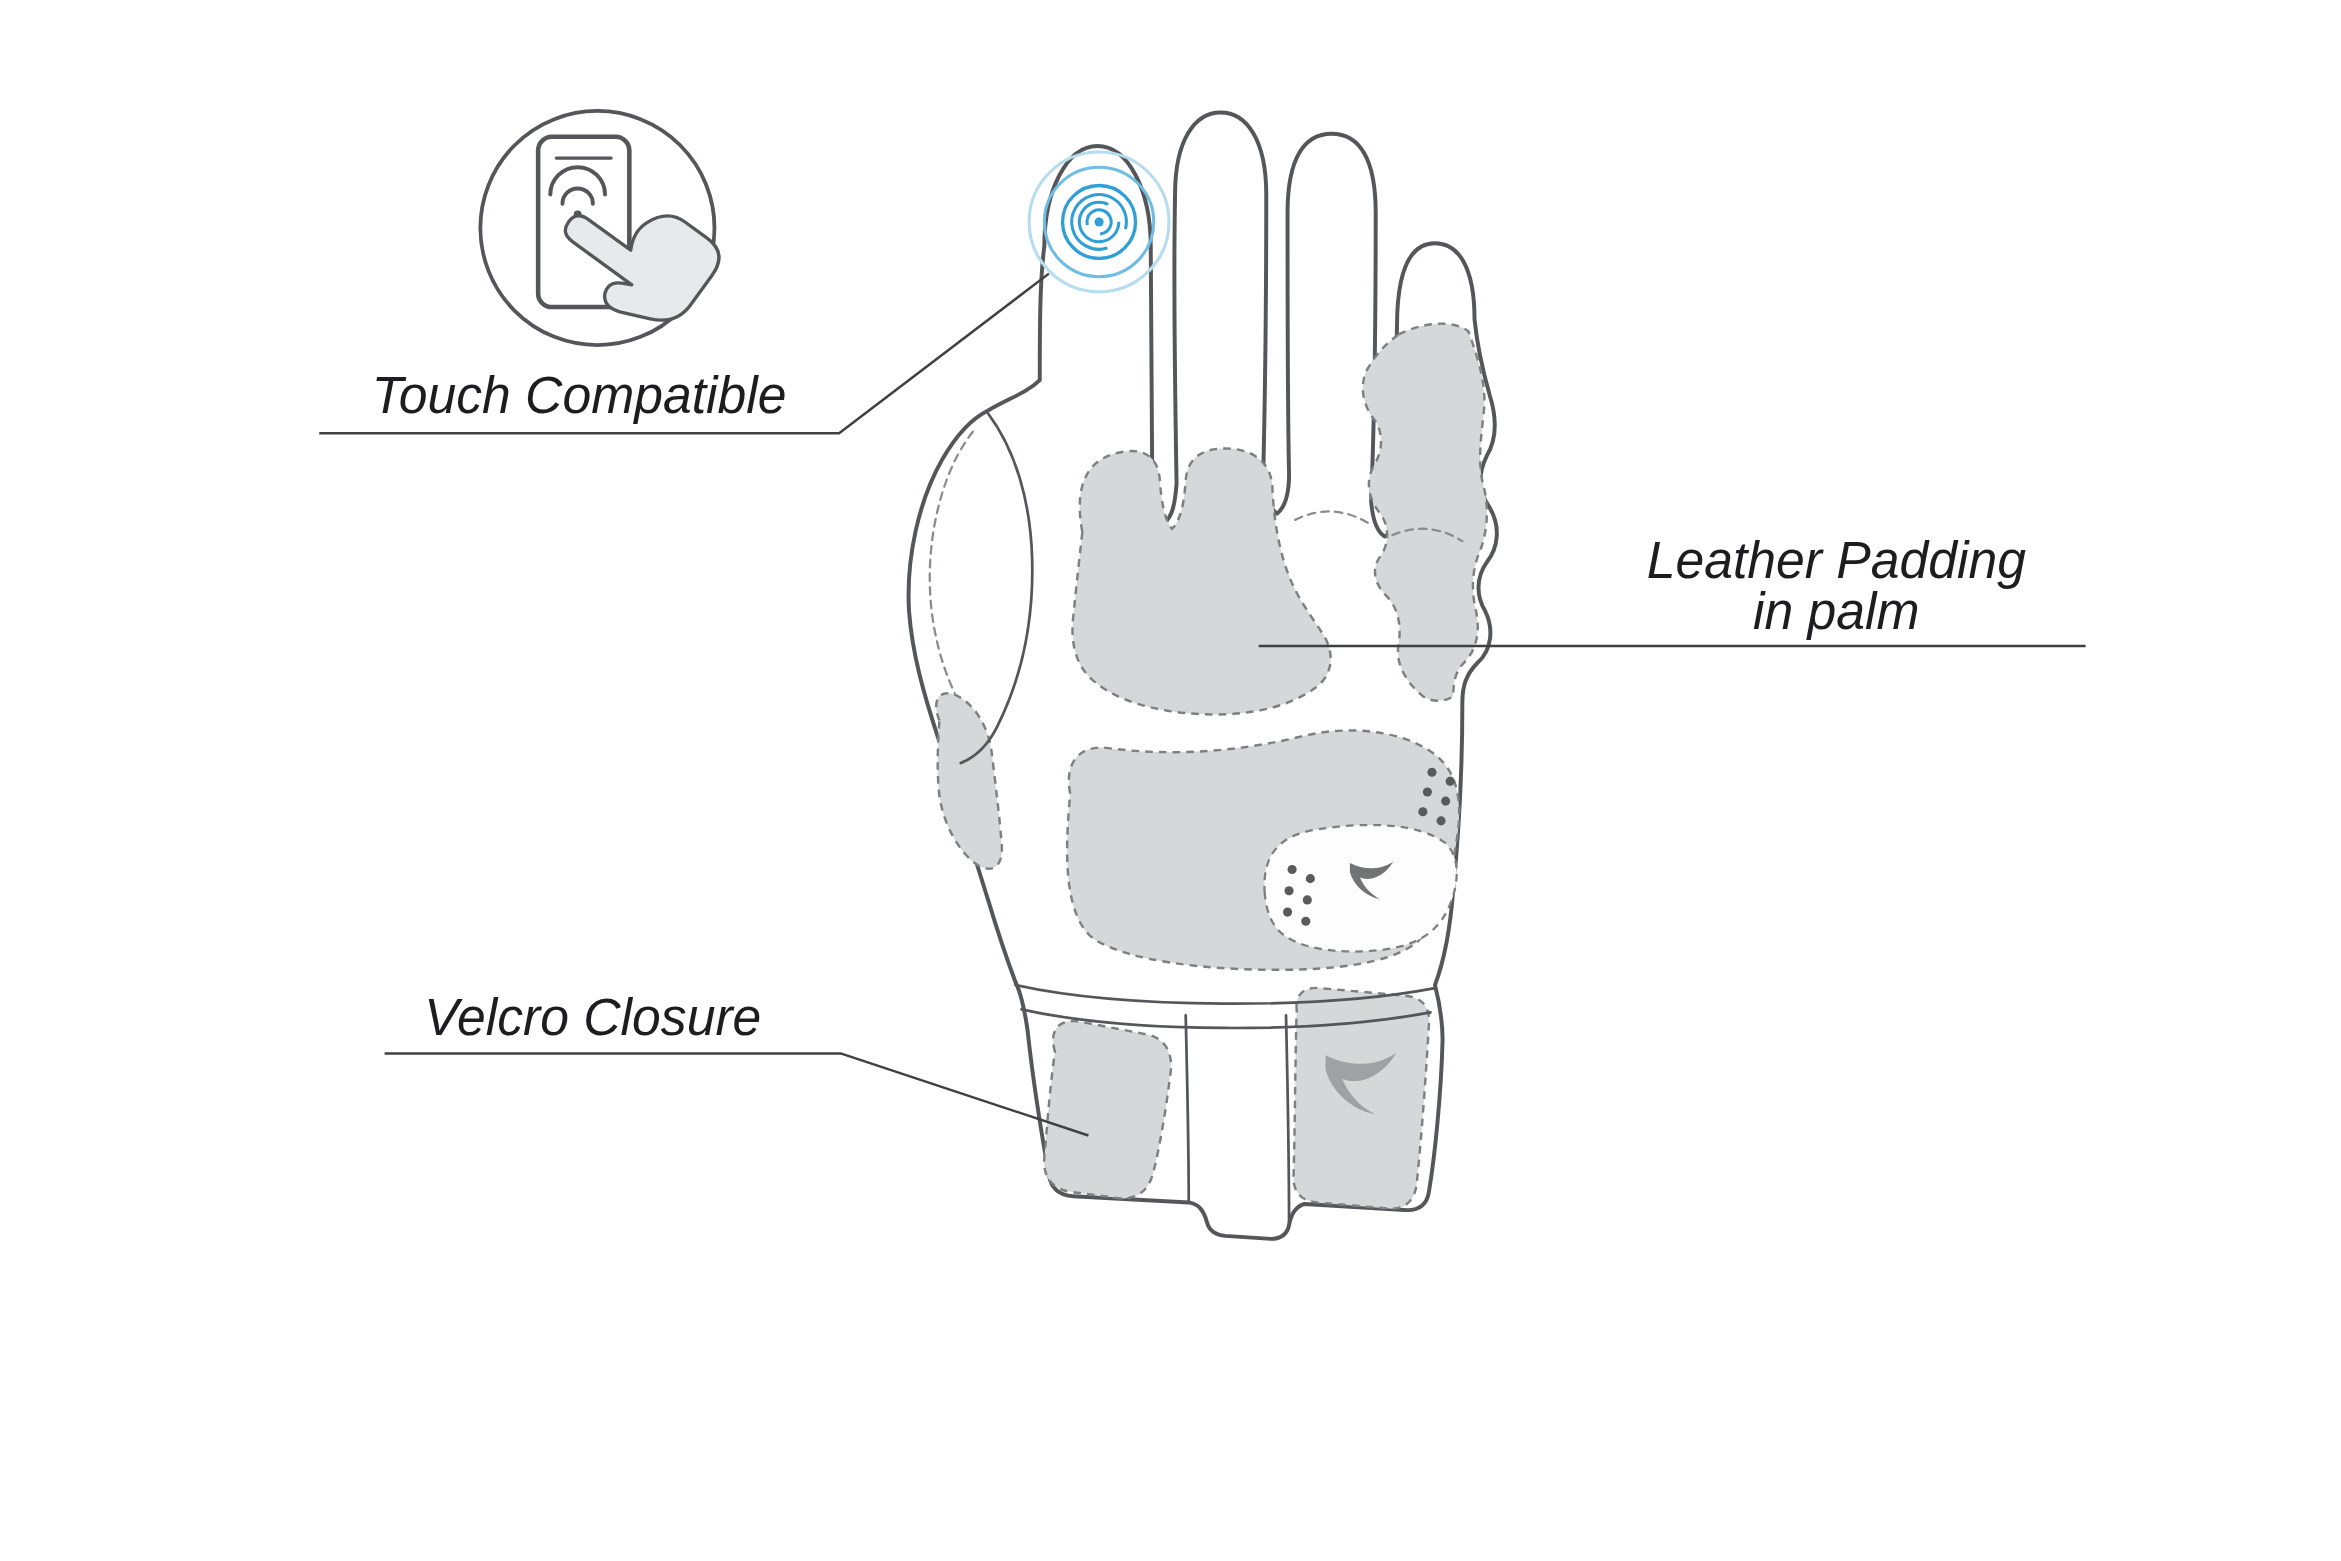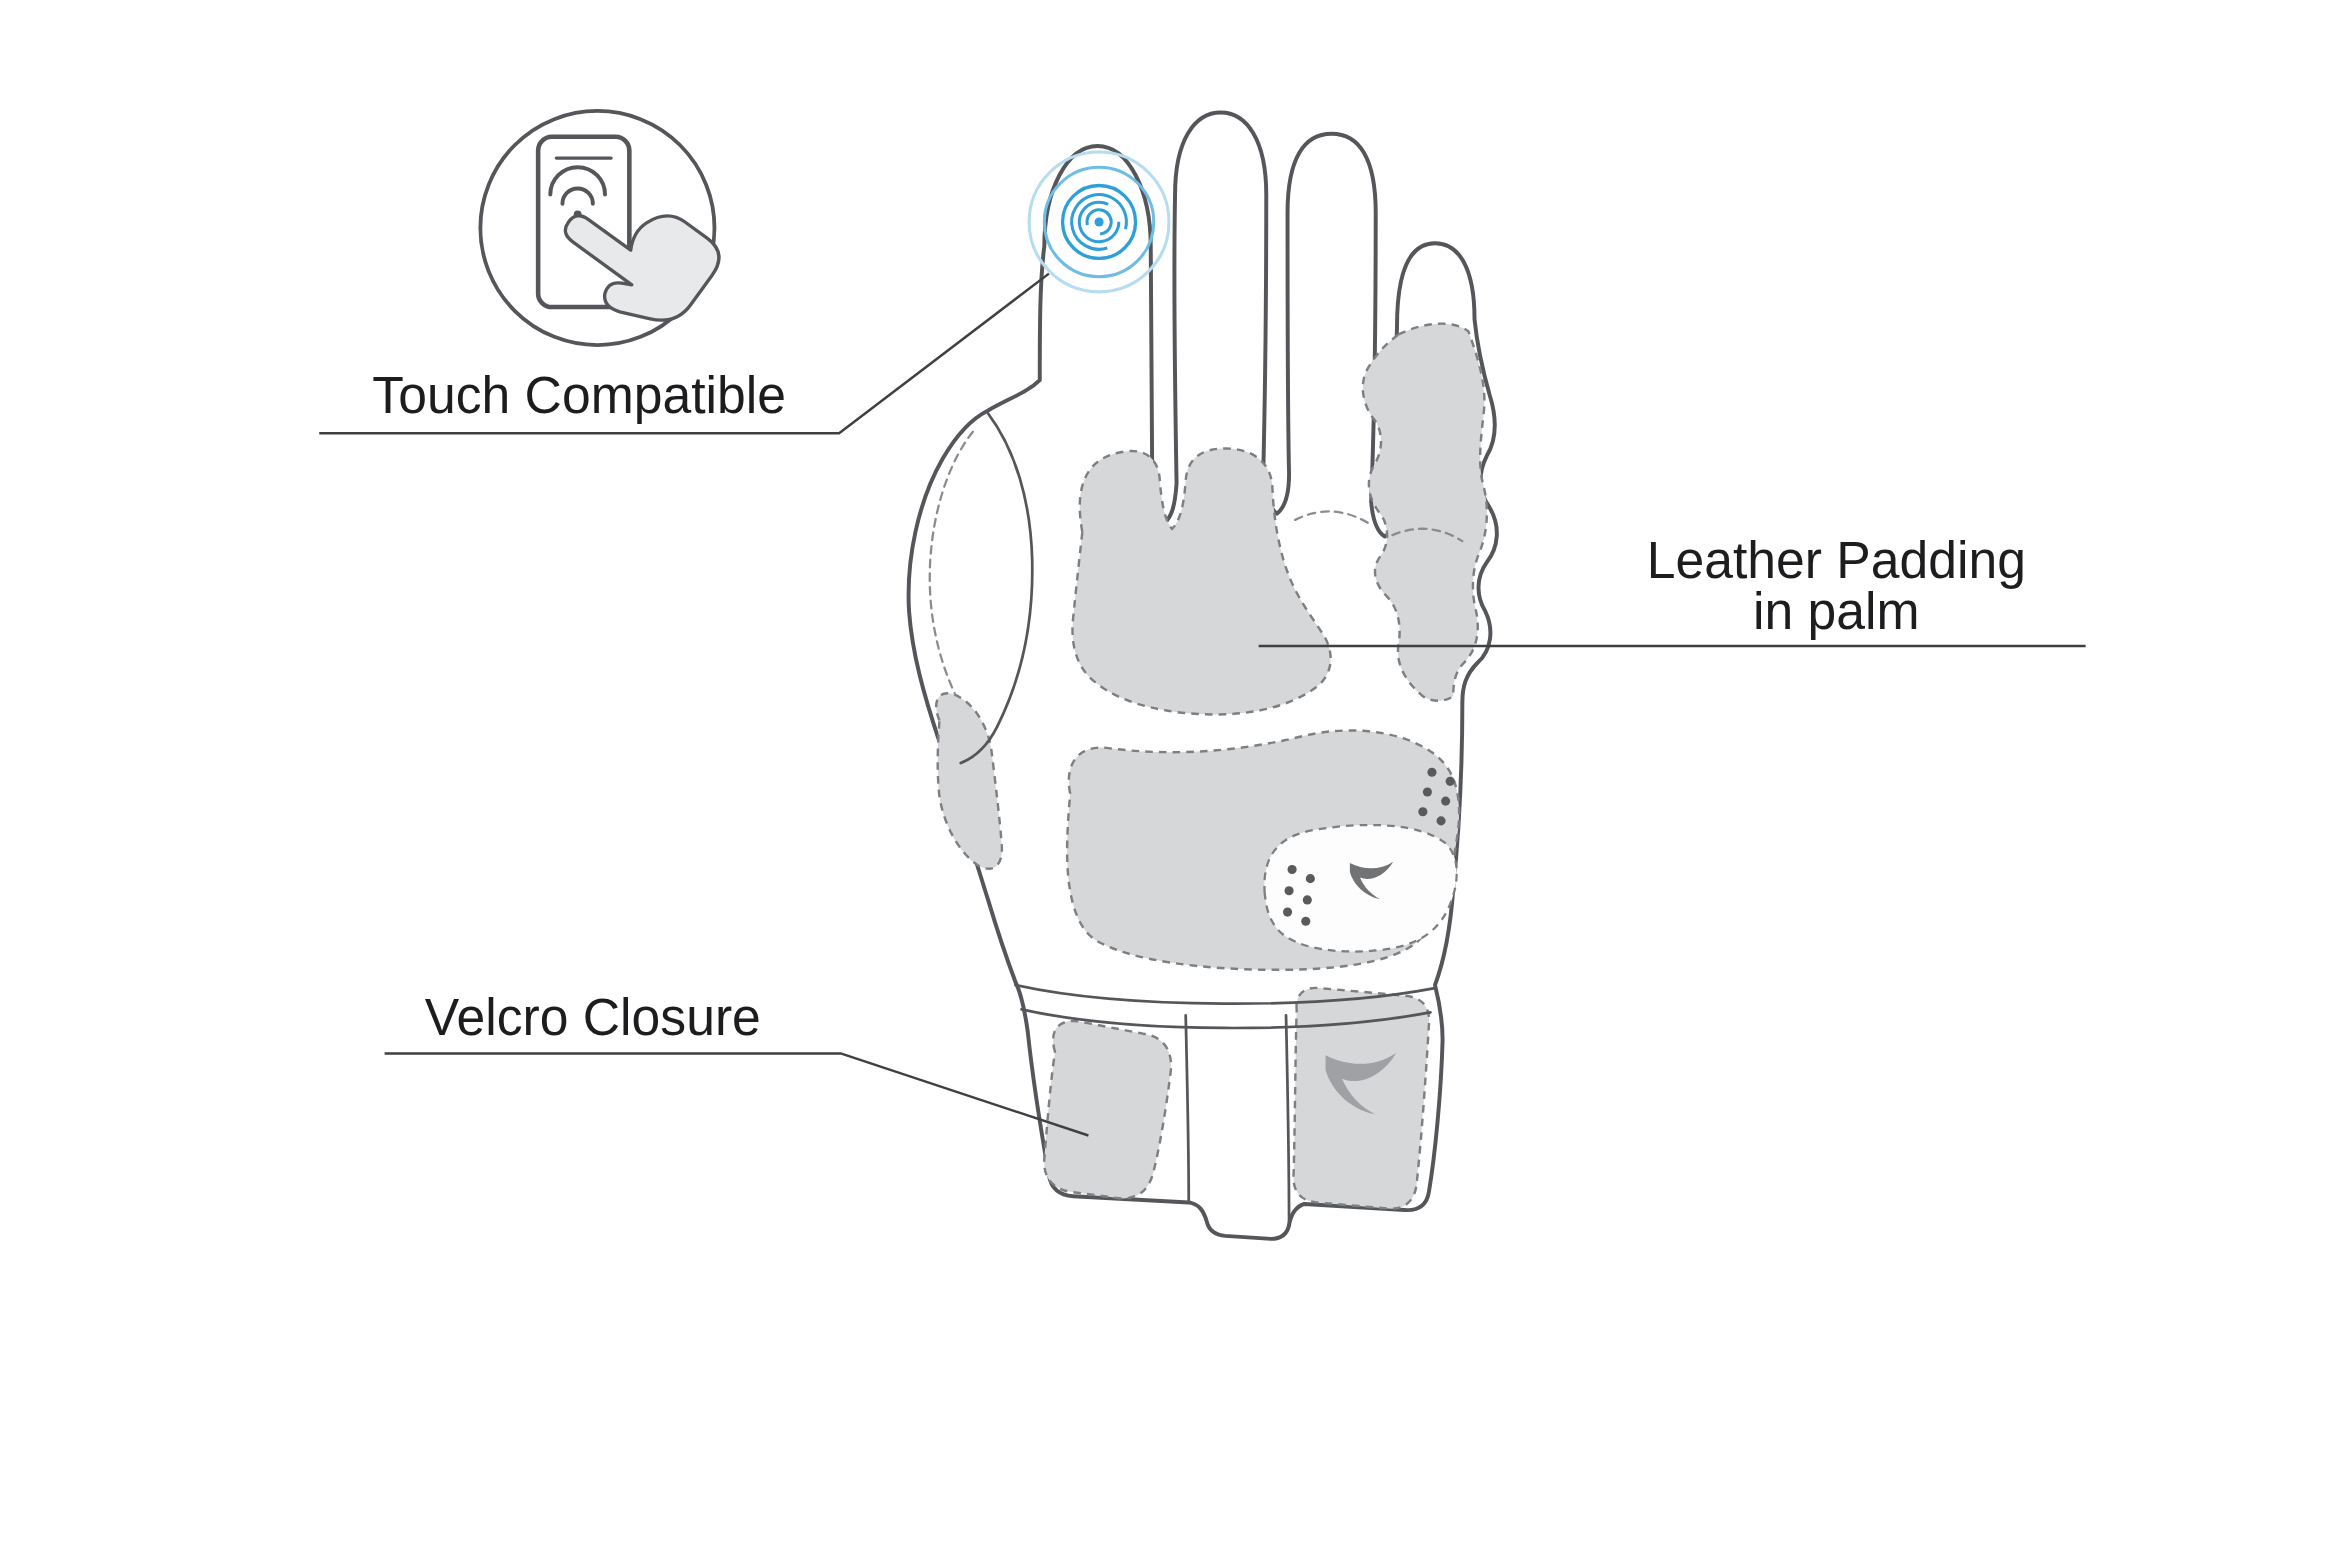--- a/index.html
+++ b/index.html
@@ -6,20 +6,21 @@
     margin: 0;
     padding: 0;
     background: #ffffff;
     font-family: "Liberation Sans", sans-serif;
   }
   .canvas {
     width: 100%;
     max-width: 2733px;
     margin: 0 auto;
     background: #ffffff;
+    font-style: italic;
   }
   .canvas svg { display: block; width: 100%; height: auto; }
 
   .glove-outline {
     fill: #ffffff;
     stroke: #54565a;
     stroke-width: 2.6;
     stroke-linejoin: round;
   }
   .inner-line {

